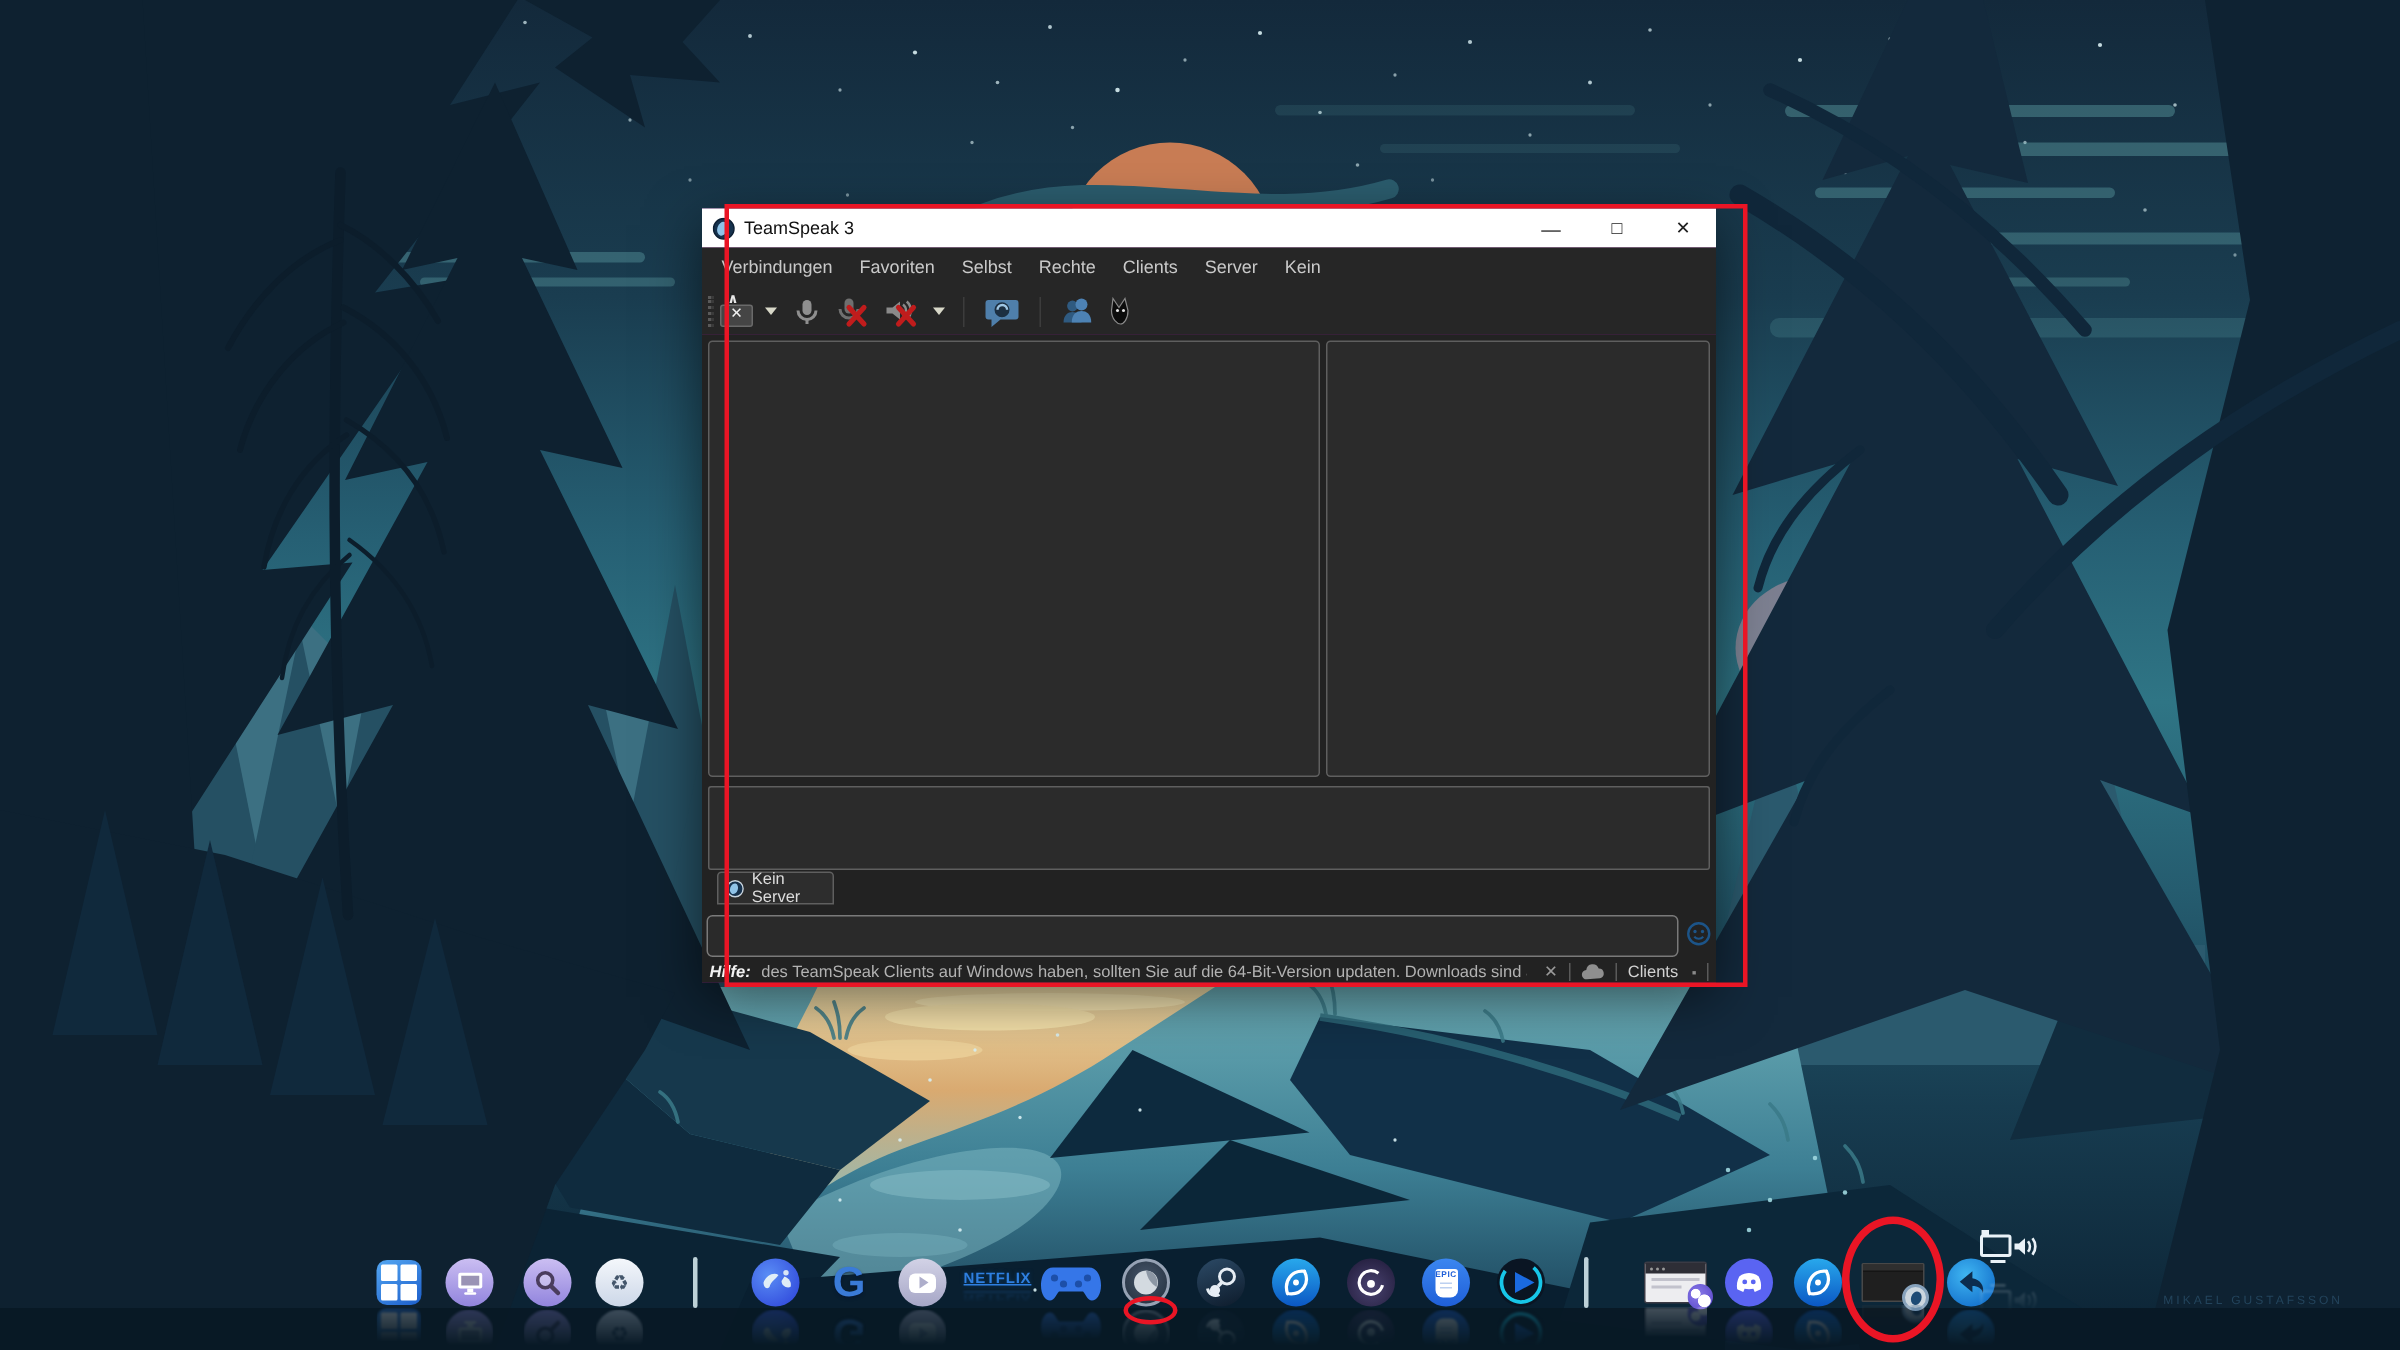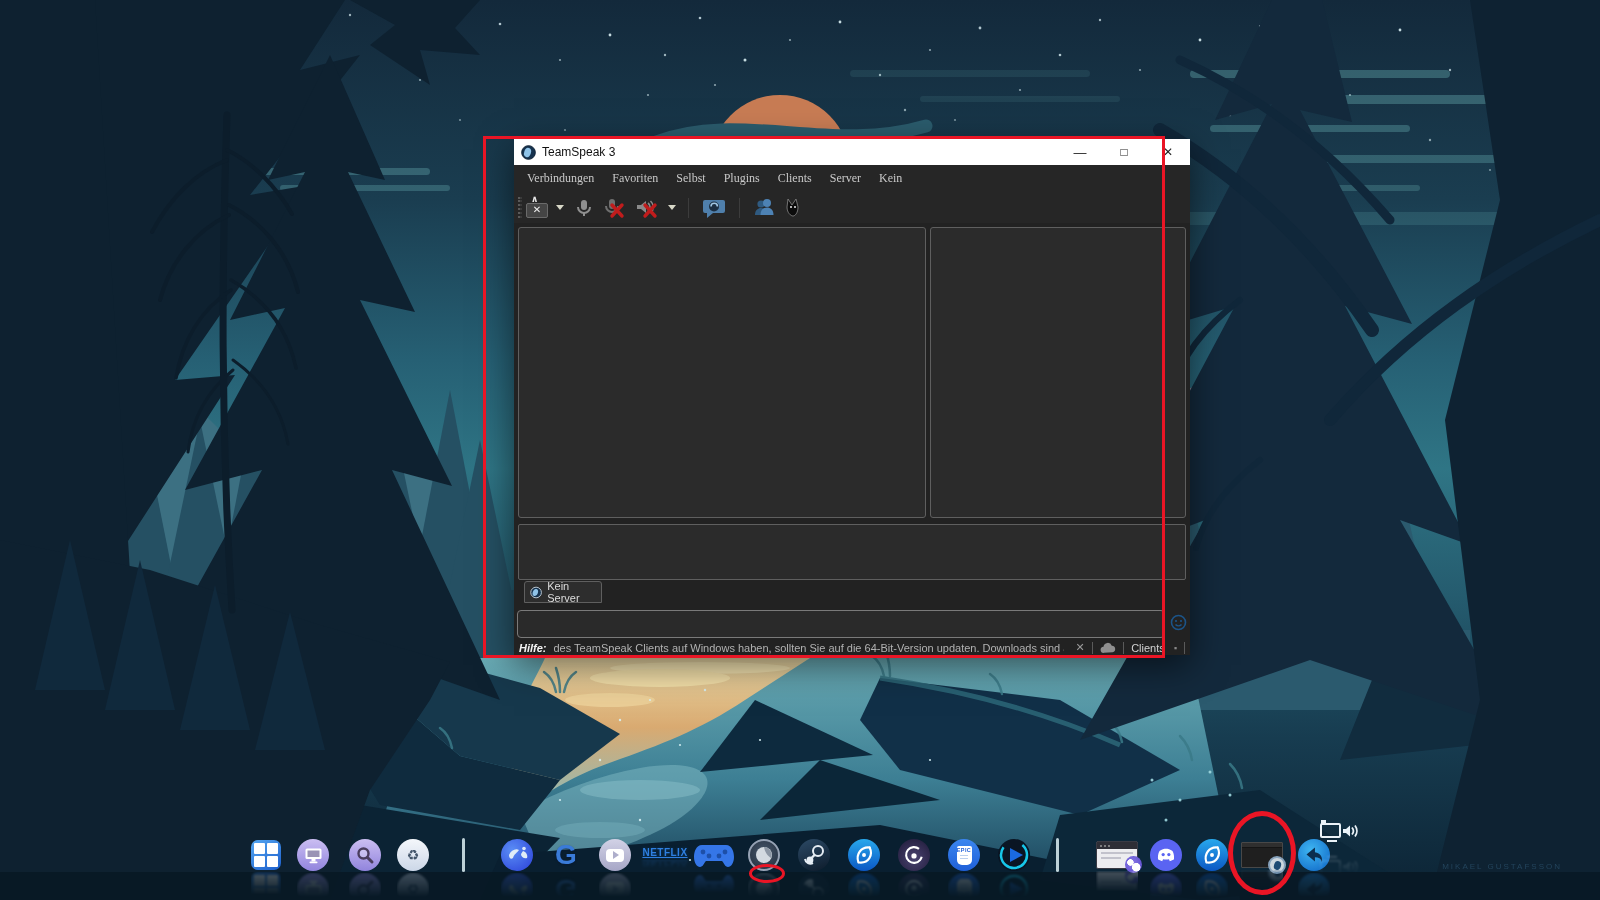--- a/index.html
+++ b/index.html
@@ -2,33 +2,33 @@
 <html><head>
 <meta charset="utf-8">
 <style>
   * { margin:0; padding:0; box-sizing:border-box; }
   html,body { width:1600px; height:900px; overflow:hidden; background:#0c2334;
               font-family:"Liberation Sans","DejaVu Sans",sans-serif; }
   .screen { position:relative; width:1600px; height:900px; overflow:hidden; }
   .wp { position:absolute; inset:0; z-index:0; }
 
   
-  .ts-window { position:absolute; left:514px; top:139px; width:676px; height:516px;
+  .ts-window { position:absolute; left:468px; top:139px; width:676px; height:516px;
                background:#701a75; z-index:10; box-shadow:0 10px 34px rgba(0,0,0,.55); }
   .titlebar { position:absolute; left:0; top:0; width:100%; height:26px; background:#ffffff;
               display:flex; align-items:center; padding-left:7px; }
   .titlebar .tlogo { width:15px; height:15px; margin-right:6px; flex:0 0 auto; }
   .titlebar .ttext { font-size:12px; color:#111; }
   .winbtns { position:absolute; right:0; top:0; height:26px; display:flex; }
   .winbtn { width:44px; height:26px; display:flex; align-items:center; justify-content:center;
             color:#222; font-size:12px; cursor:default; }
   .winbtn.min { font-size:13px; }
   .menubar { position:absolute; left:0; top:26px; width:100%; height:27px; background:#262626;
              display:flex; align-items:center; padding-left:4px; }
-  .menu-item { color:#c9c9c9; font-size:12px; padding:0 9px; line-height:27px;font-family:Liberation Serif, serif; }
+  .menu-item { color:#c9c9c9; font-size:12px; padding:0 9px; line-height:27px; }
   .toolbar { position:absolute; left:0; top:53px; width:100%; height:31px; background:#262626;
              display:flex; align-items:center; padding-left:12px; gap:8px; }
   .tb-handle { position:absolute; left:4px; top:5px; height:21px; width:4px;
                border-left:2px dotted #5a5a5a; border-right:2px dotted #3a3a3a; }
   .tb-sep { width:1px; height:20px; background:#3c3c3c; margin:0 4px; }
   .tb-ic { display:flex; align-items:center; justify-content:center; }
   .connect-box { position:relative; width:22px; height:20px; }
   .connect-box .cbx { position:absolute; left:0; bottom:0; width:22px; height:15px; background:#454545;
                       border:1px solid #6a6a6a; border-radius:2px; color:#f2f2f2; font-size:10px; font-weight:bold;
                       display:flex; align-items:center; justify-content:center; line-height:1; }
@@ -333,21 +333,21 @@
         <span class="winbtn min">—</span>
         <span class="winbtn">□</span>
         <span class="winbtn">✕</span>
       </div>
     </div>
 
     <div class="menubar">
       <span class="menu-item">Verbindungen</span>
       <span class="menu-item">Favoriten</span>
       <span class="menu-item">Selbst</span>
-      <span class="menu-item">Plugins</span>
+      <span class="menu-item">Rechte</span>
       <span class="menu-item">Clients</span>
       <span class="menu-item">Server</span>
       <span class="menu-item">Kein</span>
     </div>
 
     <div class="toolbar">
       <div class="tb-handle"></div>
       <div class="tb-ic connect-box">
         <span class="cup">∧</span>
         <span class="cbx">✕</span>

